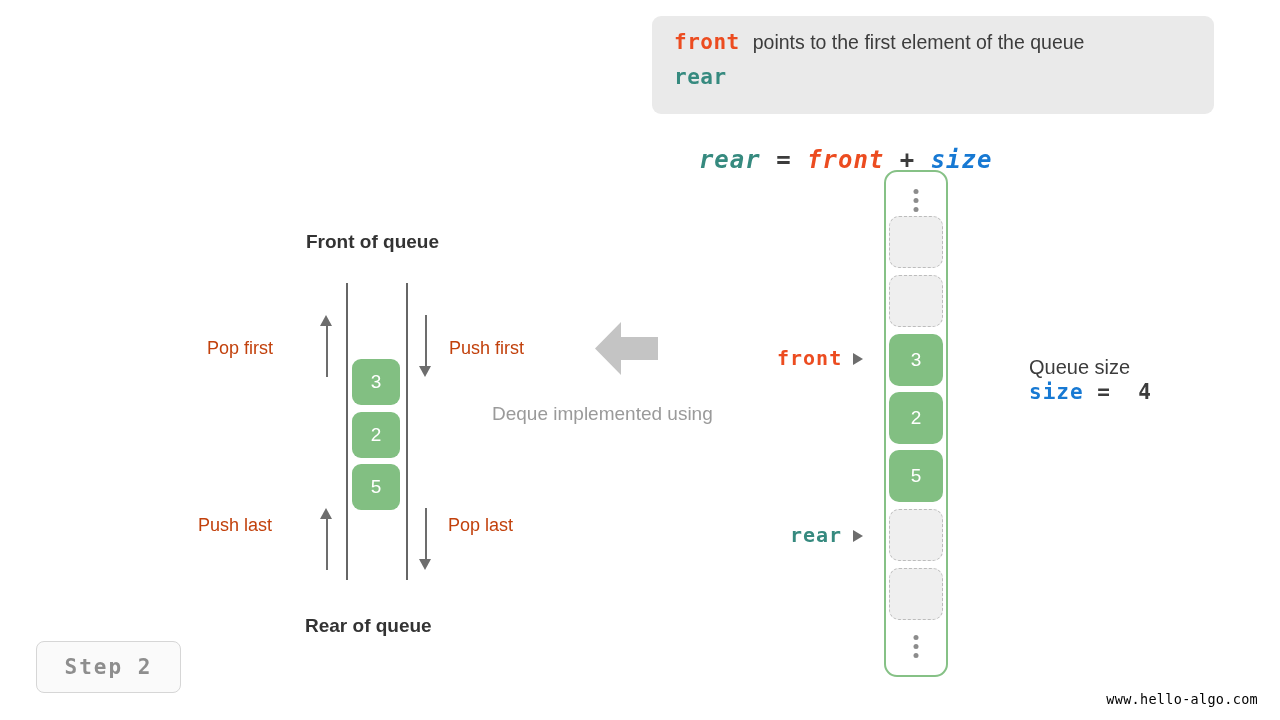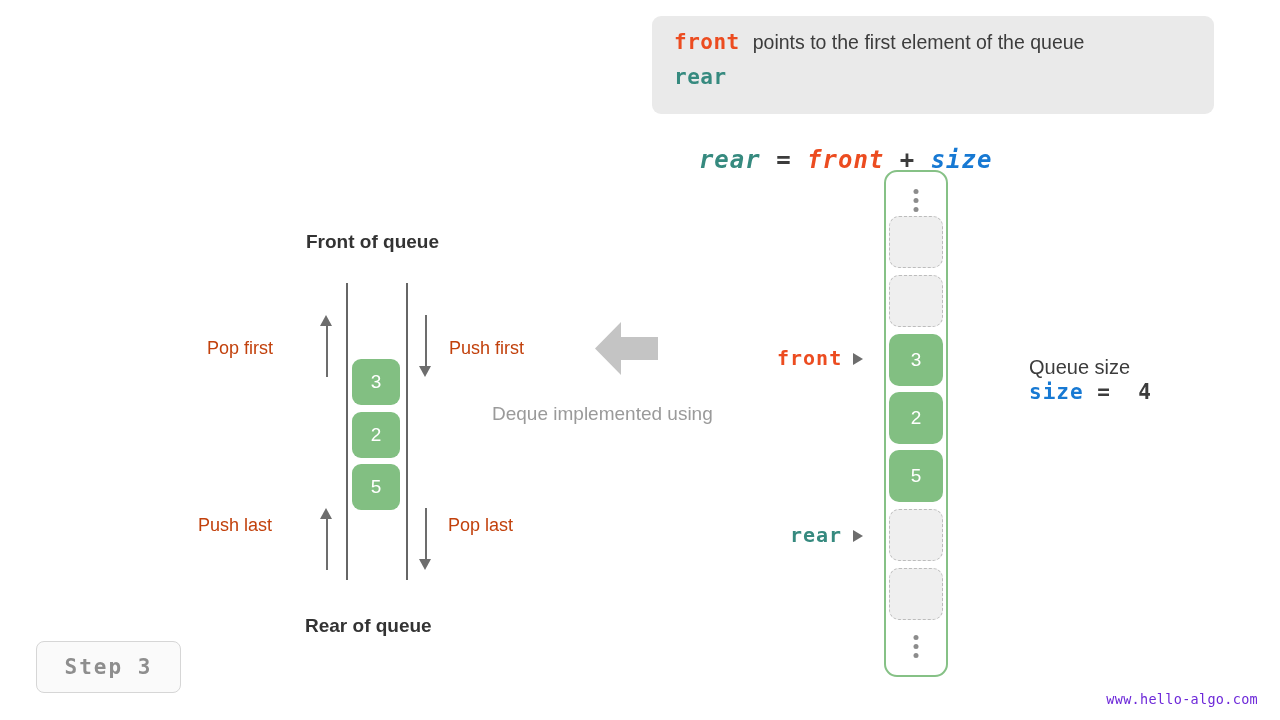--- a/index.html
+++ b/index.html
@@ -243,21 +243,21 @@
     letter-spacing: 2px;
     color: #8e8e8e;
   }
 
   
   #watermark {
     right: 22px;
     bottom: 13px;
     font-family: "DejaVu Sans Mono", "Liberation Mono", monospace;
     font-size: 13.5px;
-    color: #6d28d9;
+    color: #000000;
     letter-spacing: 0.3px;
   }
 </style>
 </head>
 <body>
 
 <div class="abs" id="legend-box">
   <div class="legend-line">
     <span class="mono legend-kw kw-front">front</span>
     <span class="legend-txt">points to the first element of the queue</span>
@@ -344,15 +344,15 @@
 <div class="abs ptr-label mono" id="rear-pointer">
   <span class="kw-rear">rear</span>
   <span class="ptr-tri"></span>
 </div>
 
 <div class="abs" id="queue-size-title">Queue size</div>
 <div class="abs mono" id="queue-size-value">
   <span class="kw-size">size</span><span style="color:#3c3c3c;">&nbsp;</span><span style="color:#3c3c3c;">=</span><span style="color:#3c3c3c;">&nbsp;&nbsp;</span><span style="color:#3c3c3c;">4</span>
 </div>
 
-<div class="abs mono" id="step-badge">Step 3</div>
+<div class="abs mono" id="step-badge">Step 2</div>
 
 <div class="abs" id="watermark">www.hello-algo.com</div>
 
 </body></html>

